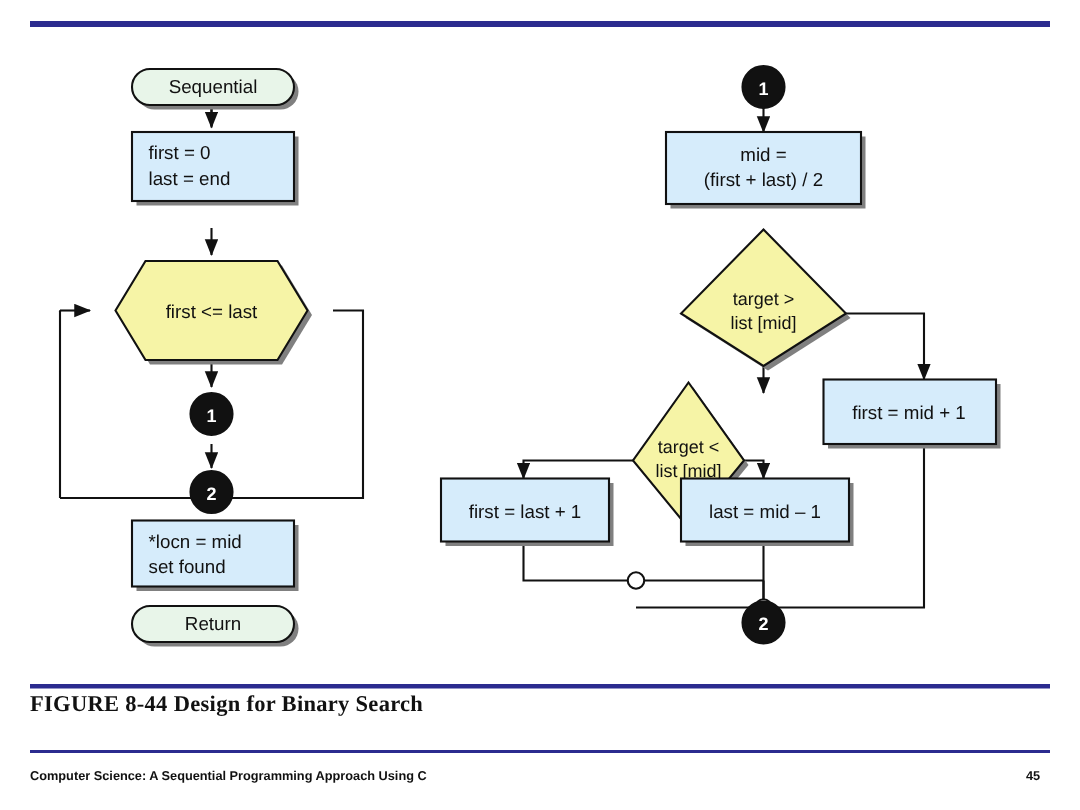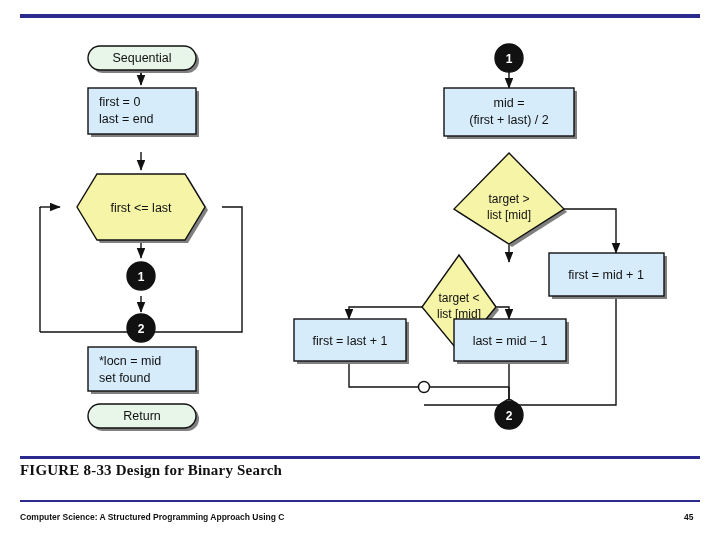--- a/index.html
+++ b/index.html
@@ -208,19 +208,19 @@
   <g>
     <circle cx="505" cy="393" r="14" fill="#111111" stroke="#111111" stroke-width="1.4"></circle>
     <text class="conn-text" x="505" y="398" text-anchor="middle">2</text>
   </g>
 </svg>
 </div>
 
 <div class="rule" id="mid-rule"></div>
 
 <div class="caption">
-  <span class="figlabel">FIGURE 8-33</span><span>Design for Binary Search</span>
+  <span class="figlabel">FIGURE 8-44</span><span>Design for Binary Search</span>
 </div>
 
 <div class="rule" id="bot-rule"></div>
 
-<div class="footer-left">Computer Science: A Structured Programming Approach Using C</div>
+<div class="footer-left">Computer Science: A Sequential Programming Approach Using C</div>
 <div class="footer-right">45</div>
 
 </body></html>

